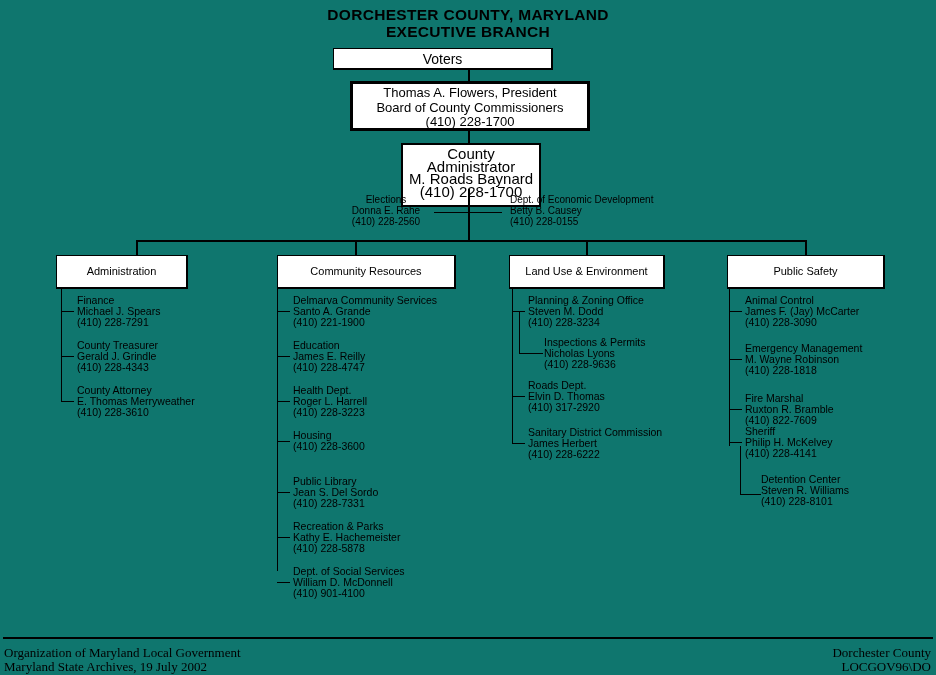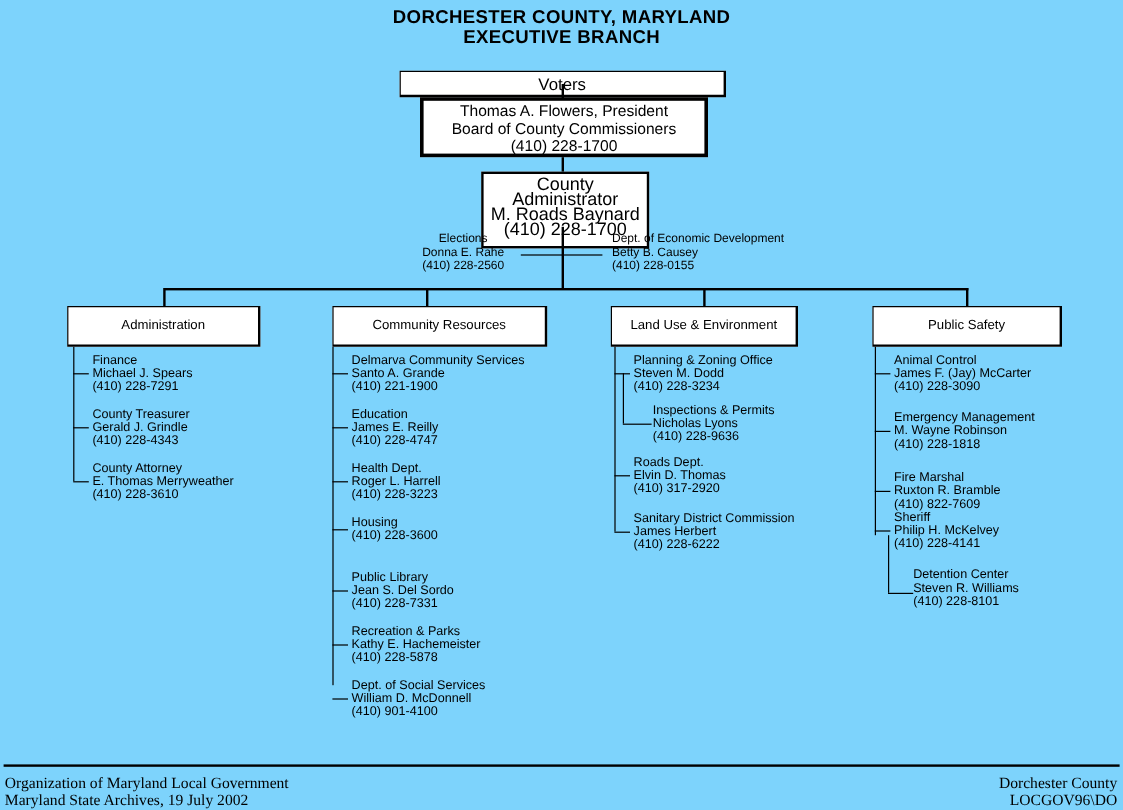--- a/index.html
+++ b/index.html
@@ -1,30 +1,30 @@
 <!DOCTYPE html>
 <html><head>
 <meta charset="utf-8">
 <style>
   html,body{margin:0;padding:0;background:#fff;}
   .canvas{
-    position:relative;width:936px;height:675px;background:#7dd3fc;overflow:hidden;
+    position:relative;width:936px;height:675px;background:#0f766e;overflow:hidden;
     font-family:"Liberation Sans",sans-serif;color:#000;
   }
   .chart-title{position:absolute;left:0;top:6px;width:936px;text-align:center;
     font-weight:bold;font-size:15.5px;line-height:17px;letter-spacing:.3px;}
   .node{position:absolute;background:#fff;text-align:center;box-sizing:border-box;}
   .shadowbox{border:1px solid #000;border-right-width:2px;border-bottom-width:2px;}
   .thickbox{border:3px solid #000;}
   .medbox{border:2px solid #000;}
-  .voters{left:333px;top:48px;width:272px;height:22px;font-size:14px;line-height:20px;margin-top:11px;}
+  .voters{left:333px;top:48px;width:220px;height:22px;font-size:14px;line-height:20px;}
   .board{left:350px;top:81px;width:240px;height:50px;font-size:13px;line-height:14.5px;padding-top:2px;}
   .cadmin{left:401px;top:143px;width:140px;height:64px;font-size:15px;line-height:12.5px;padding-top:3px;}
   .dept{top:255px;height:34px;font-size:11px;line-height:31px;}
-  .dept0{left:56px;width:161px;}
+  .dept0{left:56px;width:132px;}
   .dept1{left:277px;width:179px;}
   .dept2{left:509px;width:156px;}
   .dept3{left:727px;width:158px;}
   .staffblock{position:absolute;font-size:10px;line-height:11px;}
   .elections{left:343px;top:194px;width:86px;text-align:center;}
   .econdev{left:510px;top:194px;text-align:left;}
   .vl,.hl{position:absolute;background:#000;}
   .vl{width:1px;}
   .hl{height:1px;}
   .vl.w2{width:2px;}

